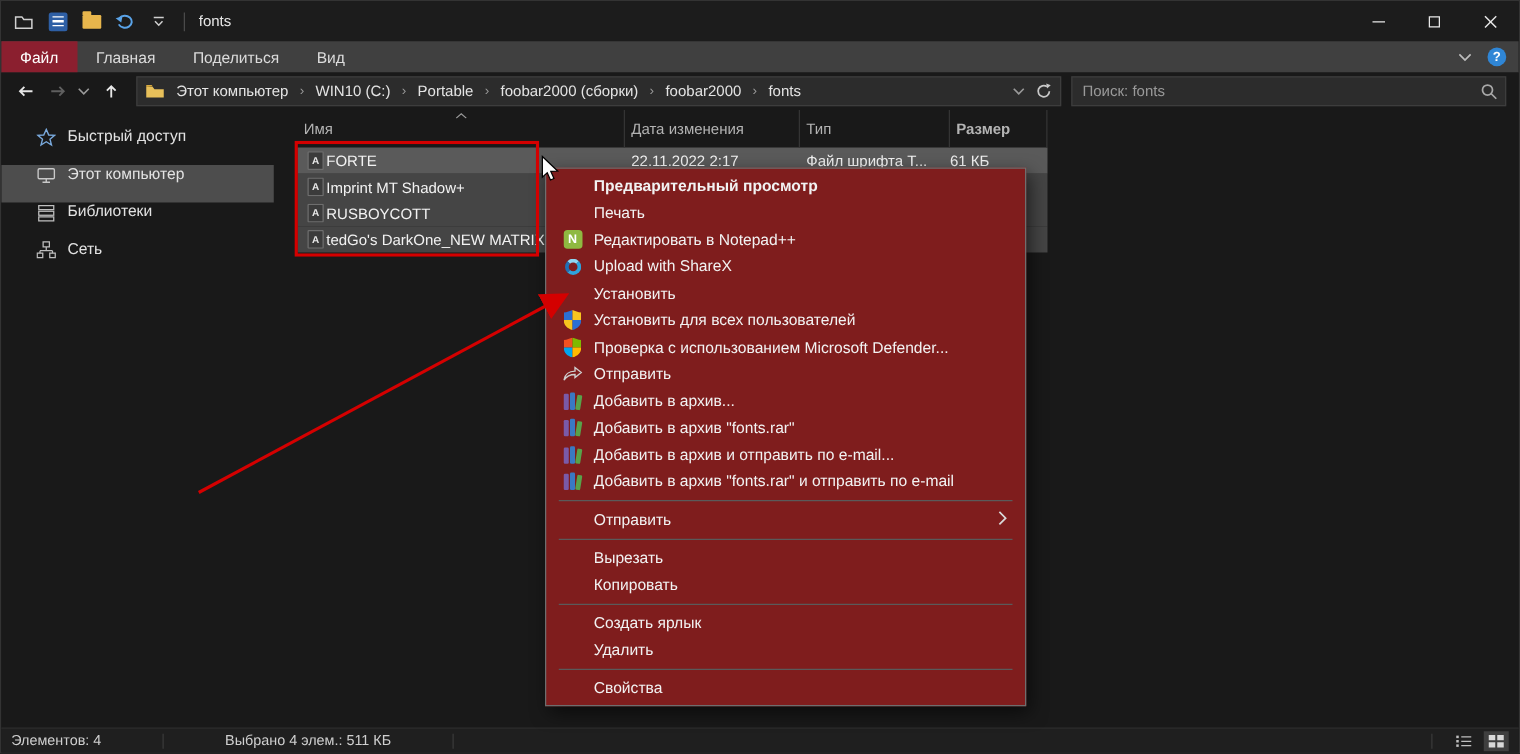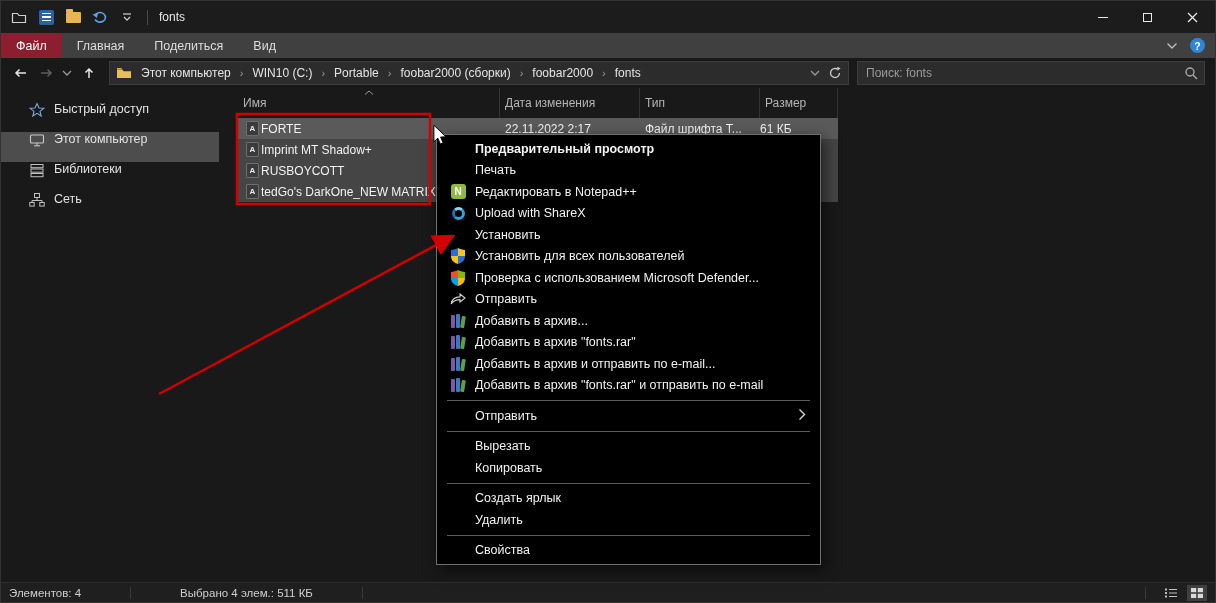--- a/index.html
+++ b/index.html
@@ -44,38 +44,38 @@
   .searchbox input{flex:1;background:transparent;border:none;outline:none;color:#d0d0d0;font-size:12px;font-family:inherit;}
   .searchbox input::placeholder{color:#9a9a9a;}
   
   .main{position:absolute;top:87px;left:0;right:0;bottom:20px;background:#191919;}
   .sidebar{position:absolute;left:0;top:0;bottom:0;width:225px;padding-top:14px;}
   .side-item{height:30px;display:flex;align-items:flex-start;gap:9px;padding-left:28px;font-size:12.5px;color:#e2e2e2;margin-right:7px;}
   .side-item.selected{background:#4d4d4d;}
   .content{position:absolute;left:225px;top:0;right:0;bottom:0;}
   .colheads{display:flex;height:30px;margin-left:12px;width:600px;align-items:center;color:#b4b4b4;font-size:12px;}
   .ch{height:100%;display:flex;align-items:center;padding-left:5px;border-right:1px solid #343434;position:relative;}
-  .ch-name{width:262px;} .ch-date{width:140px;} .ch-type{width:120px;} .ch-size{width:78px;}
+  .ch-name{width:262px;} .ch-date{width:140px;} .ch-type{width:120px;} .ch-size{width:78px;font-weight:bold;}
   .sortcaret{position:absolute;left:50%;top:2px;transform:translateX(-50%);}
   .rows{margin-left:12px;width:600px;}
   .frow{height:21px;display:flex;align-items:center;font-size:12px;color:#f2f2f2;background:#454545;}
   .frow.hot{background:#5a5a5a;}
   .fc-name{width:262px;display:flex;align-items:center;gap:2px;padding-left:8px;overflow:hidden;white-space:nowrap;}
   .fc-date{width:140px;padding-left:5px;} .fc-type{width:120px;padding-left:5px;overflow:hidden;white-space:nowrap;}
   .fc-size{width:78px;padding-right:4px;}
   .file-ico{width:13px;height:15px;background:#3b3b3b;border:1px solid #6e6e6e;border-radius:1px;display:flex;align-items:center;justify-content:center;flex:none;}
   .file-ico::after{content:"A";font-size:8px;color:#e8e8e8;font-weight:bold;}
   
   .statusbar{position:absolute;left:0;right:0;bottom:0;height:20px;background:#1f1f1f;border-top:1px solid #2d2d2d;display:flex;align-items:center;font-size:11.5px;color:#cfcfcf;padding:0 8px;gap:40px;}
   .vsep{width:1px;height:12px;background:#3a3a3a;margin:0 9px;}
   .sb-right{margin-left:auto;display:flex;align-items:center;gap:6px;}
   .sb-icobox{width:20px;height:16px;display:flex;align-items:center;justify-content:center;}
   .sb-icobox.active{background:#3f3f3f;}
   
-  .ctxmenu{position:absolute;left:435px;top:133px;width:385px;background:#000000;border:1px solid #6e6e6e;box-shadow:3px 5px 14px rgba(0,0,0,.6);padding:3px 0;z-index:20;}
+  .ctxmenu{position:absolute;left:435px;top:133px;width:385px;background:#7f1d1d;border:1px solid #6e6e6e;box-shadow:3px 5px 14px rgba(0,0,0,.6);padding:3px 0;z-index:20;}
   .mi{height:21.5px;display:flex;align-items:center;padding-left:10px;position:relative;font-size:12.5px;color:#f2f2f2;}
   .mi .lbl{white-space:nowrap;}
   .mi .lbl.bold{font-weight:bold;}
   .mi-ico{width:18px;margin:0 8px 0 2px;display:flex;align-items:center;justify-content:center;flex:none;}
   .menu-sep{height:1px;background:#5a5a5a;margin:4px 10px;}
   .ico-npp{width:15px;height:15px;border-radius:3px;background:#8fb941;color:#fff;font-size:10px;font-weight:bold;display:flex;align-items:center;justify-content:center;}
   .ico-npp::after{content:"N";}
   .ico-sharex{width:13px;height:13px;border-radius:50%;border:3px solid #2ea3dd;border-top-color:#8fd6f2;border-left-color:#1f6fb5;}
   .ico-rar{display:flex;gap:1px;align-items:flex-end;}
   .ico-rar i{display:block;border-radius:1px;}

